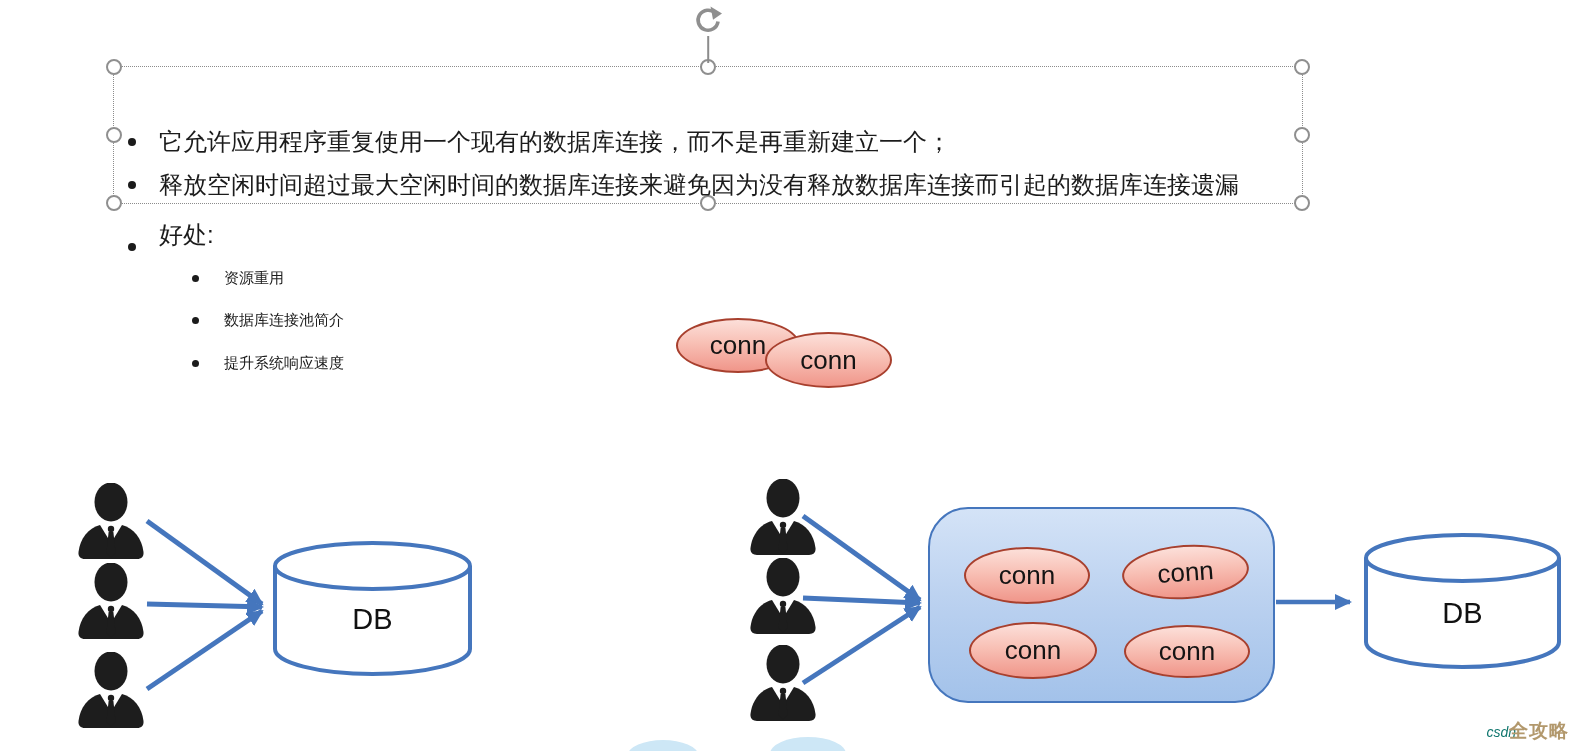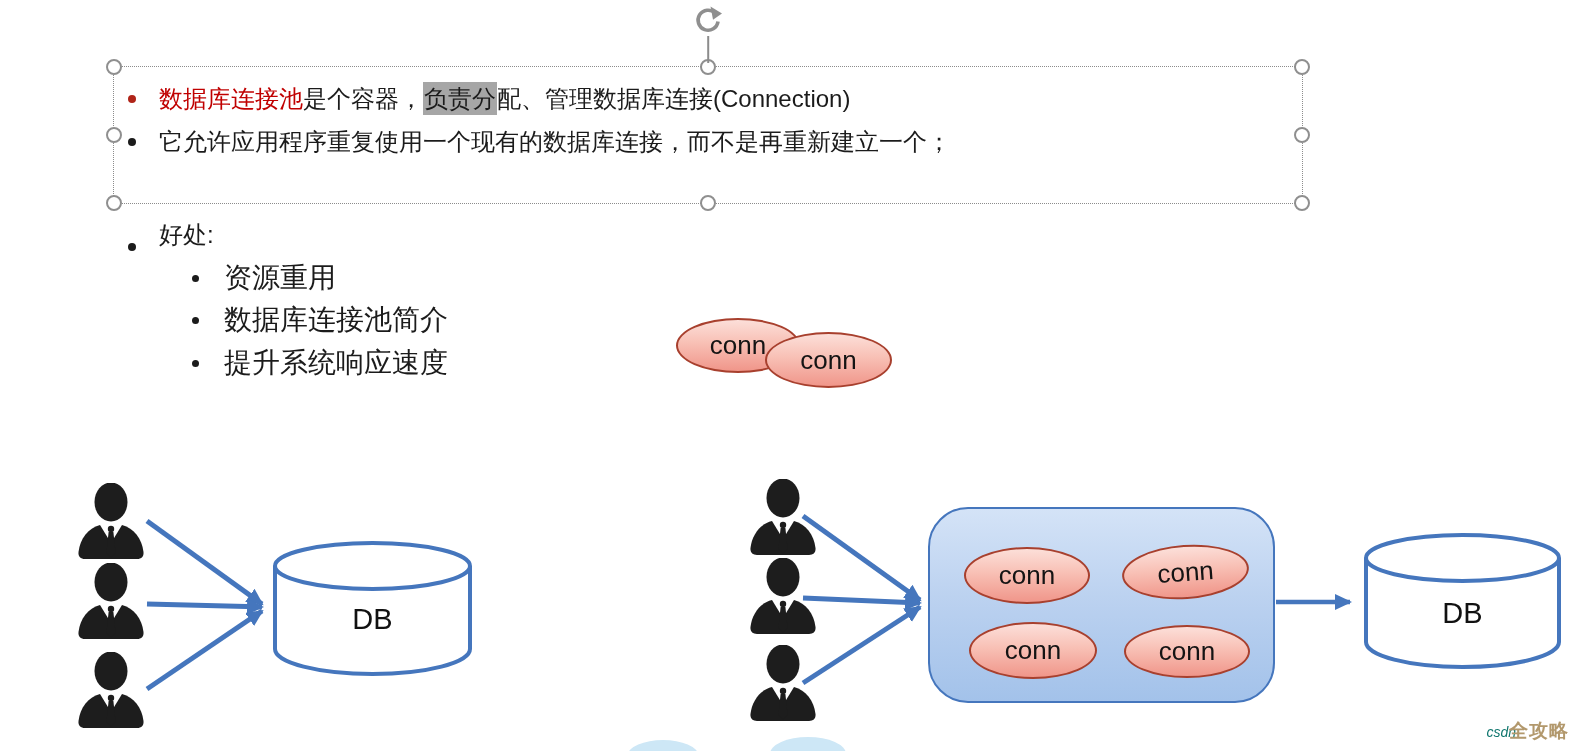--- a/index.html
+++ b/index.html
@@ -17,21 +17,21 @@
   .h-bl{left:0;top:100%}.h-bc{left:50%;top:100%}.h-br{left:100%;top:100%}
   .rot-line{position:absolute;left:50%;top:-31px;width:1.6px;height:27px;background:#8c8c8c;transform:translateX(-50%);}
   .rot-icon{position:absolute;left:50%;top:-62px;transform:translateX(-50%);width:32px;height:32px;}
   
   .trow{position:absolute;display:flex;align-items:center;height:32px;font-size:24px;white-space:nowrap;z-index:4;}
   .trow .dot{flex:0 0 auto;width:8px;height:8px;border-radius:50%;background:#1b1b1b;margin-right:23px;}
   .trow .dot.red{background:#b02418;}
   .trow .dot.small{width:7px;height:7px;margin-right:25px;}
   .red-text{color:#c00000;}
   .hl{background:#a6a6a6;padding:3px 1px;}
-  .benefit{font-size:28px;}
+  .benefit{font-size:15px;}
   
   .arrows{position:absolute;left:0;top:0;z-index:1;}
   .person{position:absolute;width:70px;height:76px;z-index:2;}
   .cyl{position:absolute;z-index:2;}
   .db-label{position:absolute;z-index:3;font-size:29px;color:#111;display:flex;align-items:center;justify-content:center;}
   .conn{
     position:absolute;border-radius:50%;box-sizing:border-box;
     background:linear-gradient(180deg,#fcdfd9 0%,#f8c0b5 45%,#f0968a 100%);
     border:2px solid #a8402e;display:flex;align-items:center;justify-content:center;
     font-size:26px;color:#141414;z-index:3;
@@ -64,29 +64,27 @@
     <span class="handle h-br"></span>
     <span class="rot-line"></span>
     <span class="rot-icon">
       <svg width="32" height="32" viewBox="0 0 32 32">
         <path d="M23.2 8.2 A10 10 0 1 0 26 16.5" fill="none" stroke="#8f8f8f" stroke-width="3.6"></path>
         <path d="M18.5 1.5 L30 8.5 L21 14.8 Z" fill="#8f8f8f"></path>
       </svg>
     </span>
   </div>
 
-  <div class="trow" style="left:128px;top:83px;">
-    <span class="dot red"></span>
-    <span>
-      <span class="red-text">数据库连接池</span><span>是个容器，</span><span class="hl">负责分</span><span>配、管理数据库连接(Connection)</span>
-    </span>
-  </div>
   <div class="trow" style="left:128px;top:126px;">
     <span class="dot"></span>
     <span>它允许应用程序重复使用一个现有的数据库连接，而不是再重新建立一个；</span>
+  </div>
+  <div class="trow" style="left:128px;top:169px;">
+    <span class="dot"></span>
+    <span>释放空闲时间超过最大空闲时间的数据库连接来避免因为没有释放数据库连接而引起的数据库连接遗漏</span>
   </div>
 
   <div class="trow" style="left:128px;top:219px;align-items:flex-end;">
     <span class="dot"></span>
     <span>好处:</span>
   </div>
   <div class="trow benefit" style="left:192px;top:262px;">
     <span class="dot small"></span>
     <span>资源重用</span>
   </div>

